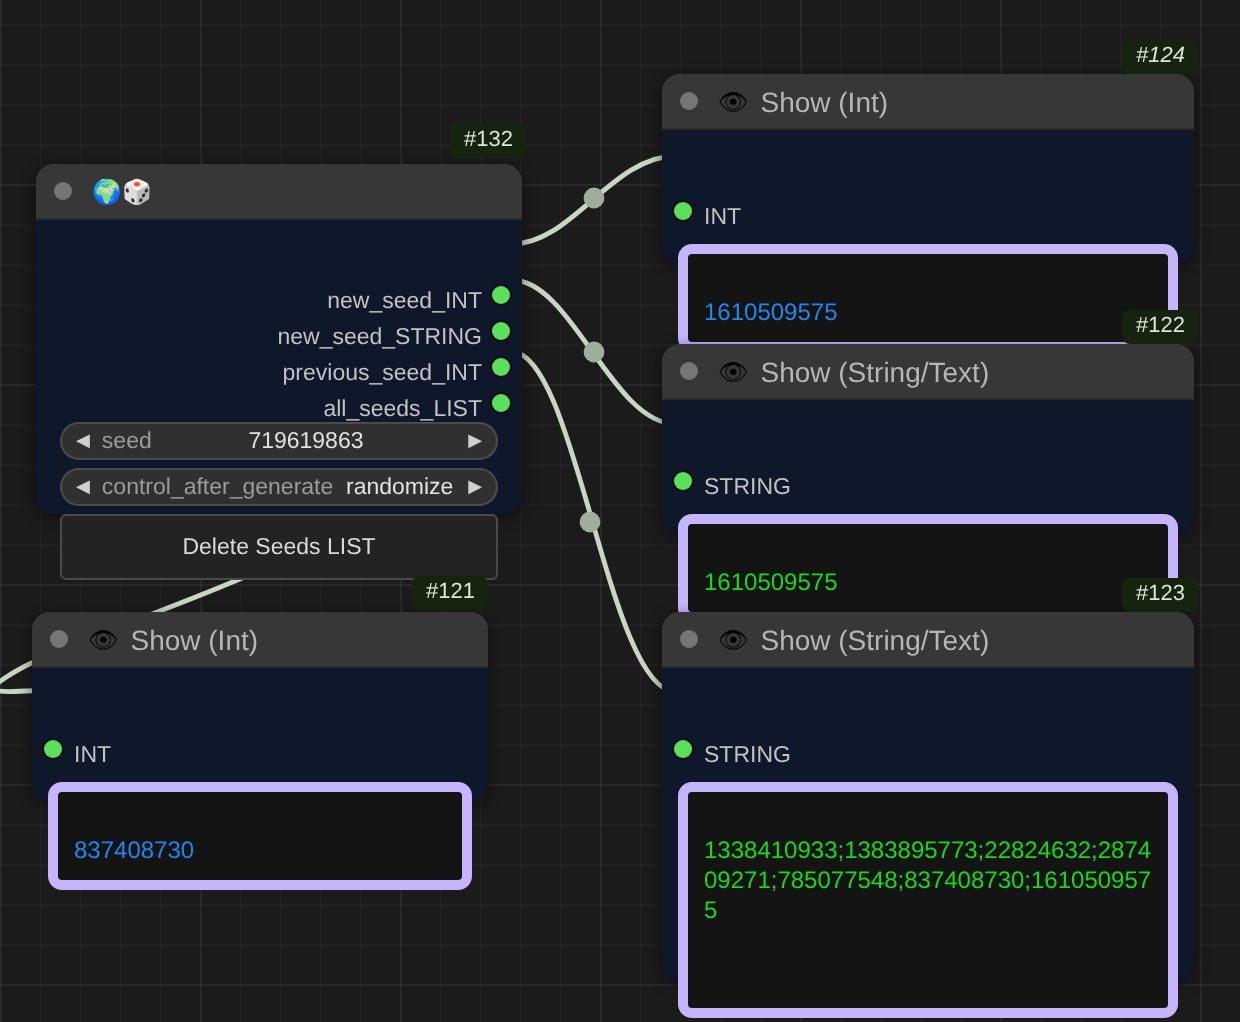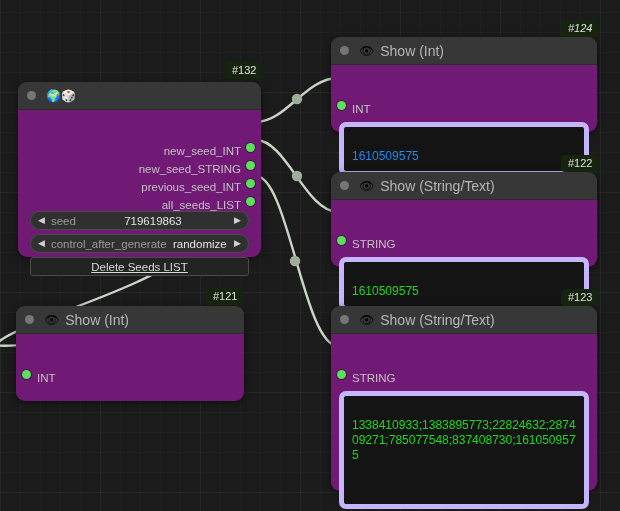--- a/index.html
+++ b/index.html
@@ -65,21 +65,21 @@
   }
   .title-text {
     margin-left: 7px;
     color: #b6b6b6;
     font-size: 14px;
     white-space: nowrap;
     overflow: hidden;
   }
   .node-body {
     position: relative;
-    background: #701a75;
+    background: #0f172a;
     border-radius: 0 0 9px 9px;
     padding: 0;
     height: calc(100% - 27px);
     box-sizing: border-box;
   }
 
   
   .id-badge {
     position: absolute;
     background: #16240f;
@@ -144,31 +144,30 @@
   }
   .w-value {
     color: #e2e2e2;
     font-size: 11.5px;
     margin-left: auto;
     margin-right: 4px;
     white-space: nowrap;
   }
   .btn-widget {
     position: absolute;
-    height: 19px;
+    height: 33px;
     background: #232323;
     border: 1px solid #4a4a4a;
     border-radius: 3px;
     display: flex;
     align-items: center;
     justify-content: center;
     color: #d9d9d9;
     font-size: 11.5px;
     box-sizing: border-box;
-    text-decoration: underline;
   }
 
   
   .value-box {
     position: absolute;
     background: #141414;
     border: 5px solid #c4b5fd;
     border-radius: 7px;
     box-sizing: border-box;
     padding: 22px 8px;
@@ -290,16 +289,17 @@
 
   <div class="node" style="left:16px; top:306px; width:228px; height:94px;">
     <div class="node-title">
       <span class="collapse-dot"></span>
       <span class="title-emoji">👁</span>
       <span class="title-text">Show (Int)</span>
     </div>
     <div class="node-body">
       <div class="slot-dot" style="left:6px; top:36px;"></div>
       <div class="in-row" style="top:39px;">INT</div>
+      <div class="value-box int" style="left:8px; top:57px; width:212px; height:28px;">837408730</div>
     </div>
   </div>
 
 </div>
 
 </body></html>

